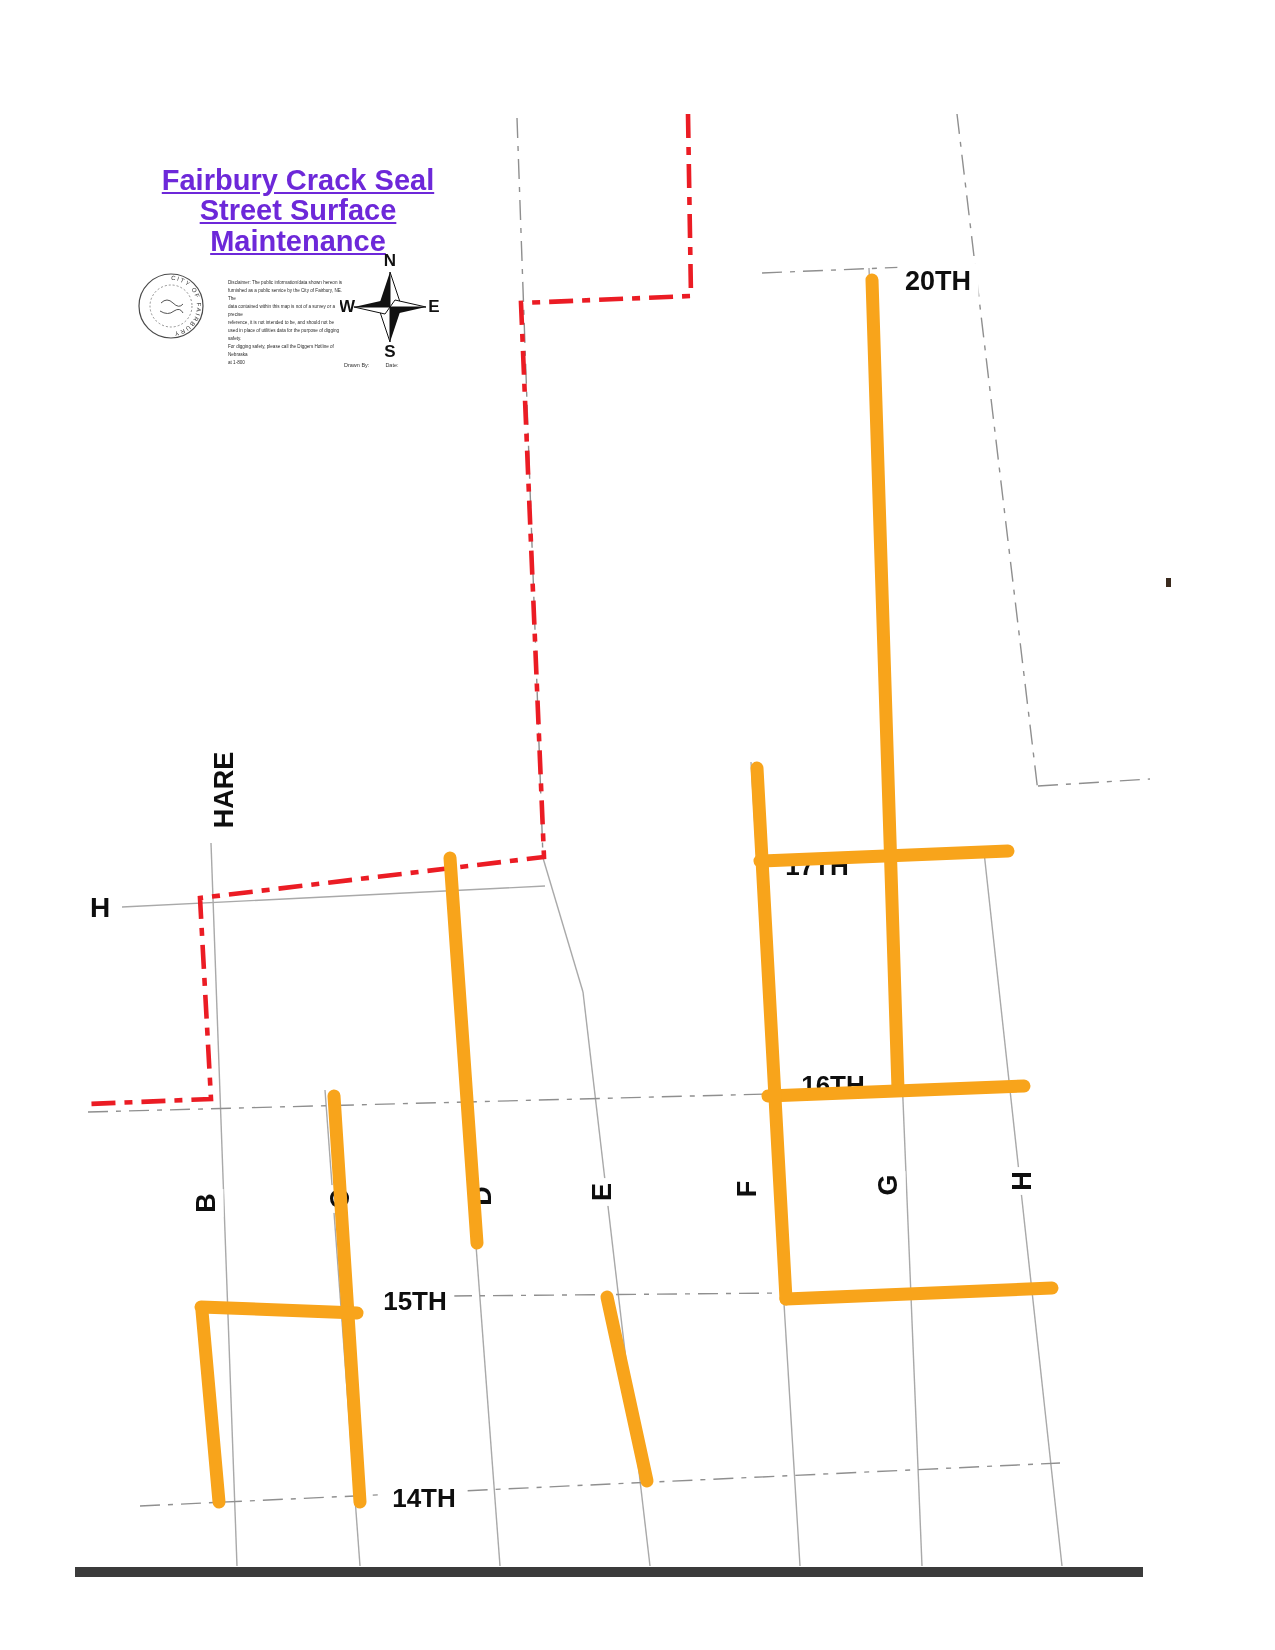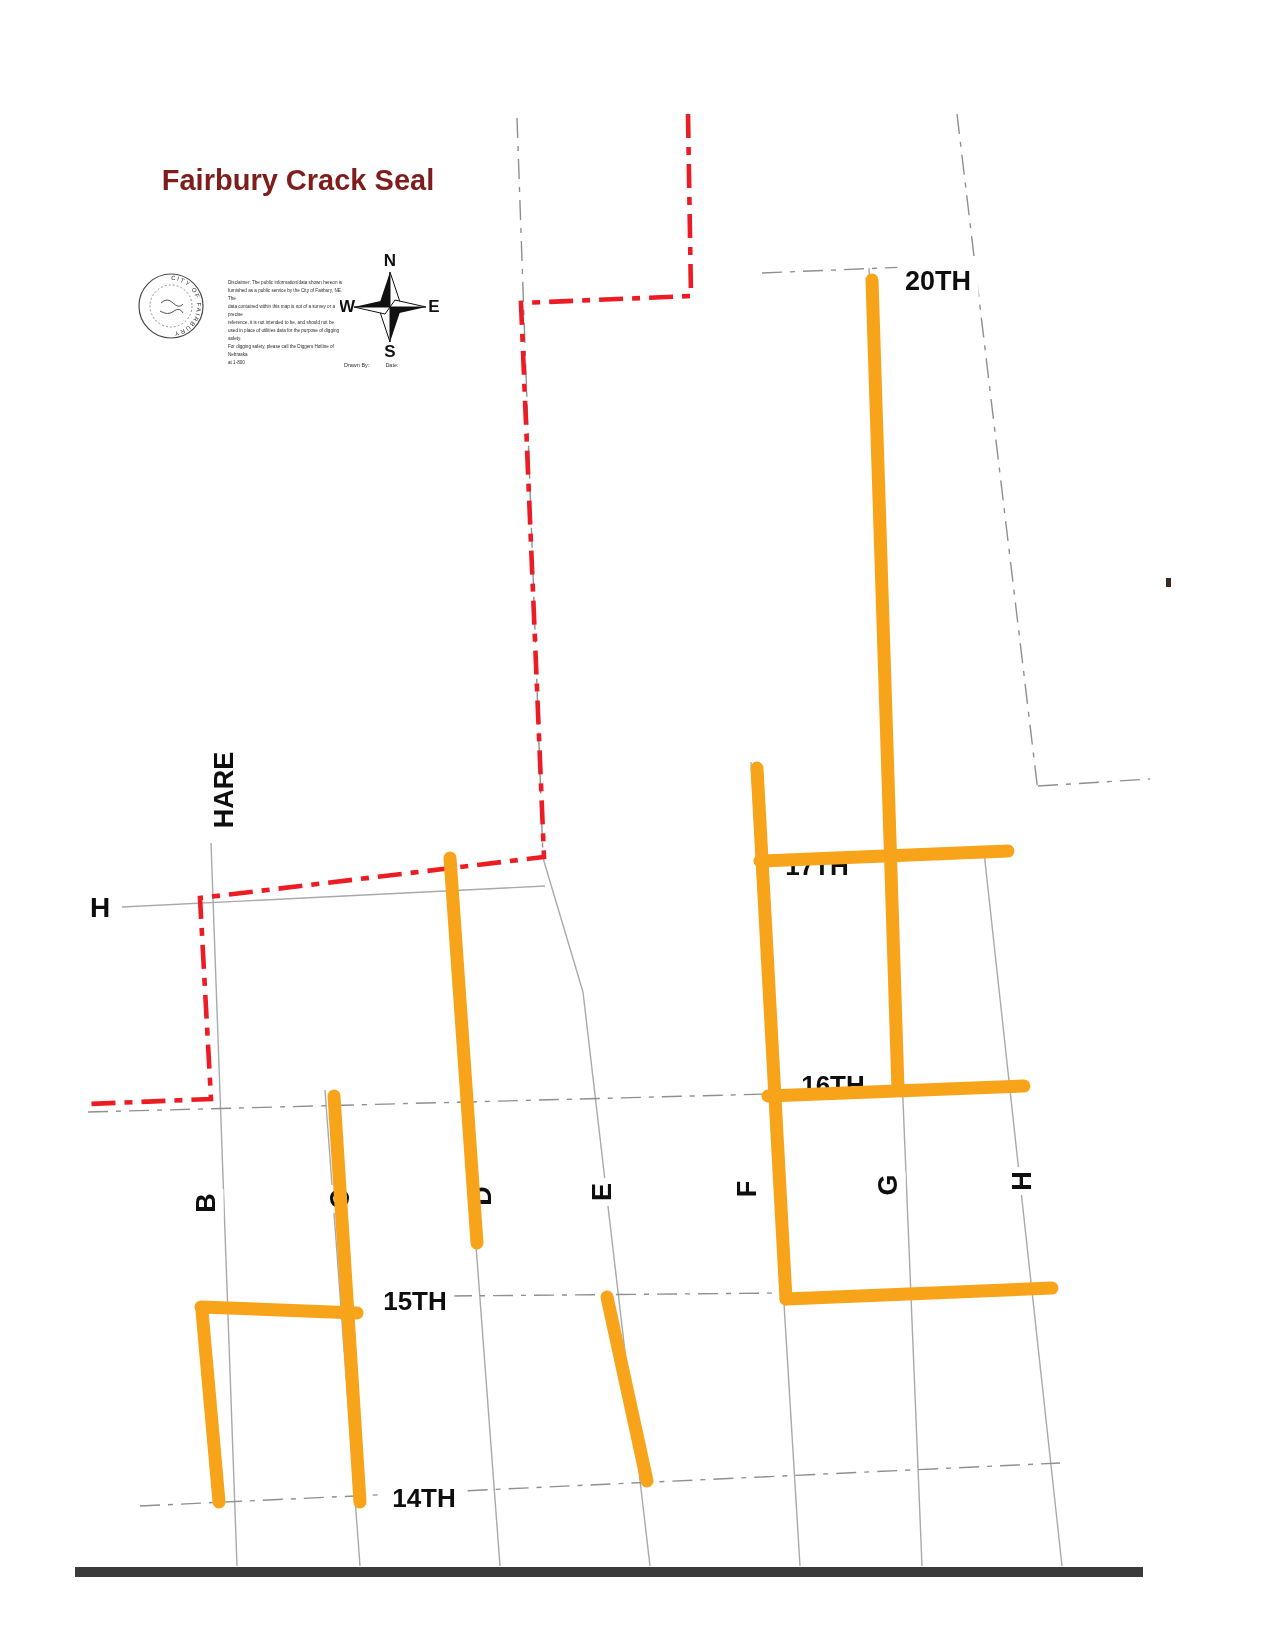--- a/index.html
+++ b/index.html
@@ -1,21 +1,21 @@
 <!DOCTYPE html>
 <html><head>
 <meta charset="utf-8">
 <style>
   html,body{margin:0;padding:0;background:#ffffff;}
   body{width:1275px;height:1650px;position:relative;overflow:hidden;
        font-family:"Liberation Sans",sans-serif;}
   #map-svg{position:absolute;left:0;top:0;}
   .abs{position:absolute;}
   #title-block{left:128px;top:165px;width:340px;text-align:center;
-Font:bold 29px/1.05 "Liberation Sans",sans-serif;color:#7f1d1d;letter-spacing:0px;}
+Font:bold 29px/1.05 "Liberation Sans",sans-serif;color:#6d28d9;letter-spacing:0px;text-decoration:underline;}
   #disclaimer{left:228px;top:279px;width:120px;font-size:4.6px;line-height:1.75;
               color:#2b2b2b;}
   #drawnby{left:344px;top:362px;width:140px;font-size:5.5px;color:#333;
            display:flex;gap:16px;}
   #seal{left:135px;top:269px;}
   #compass{left:340px;top:250px;}
   .cletter{font:bold 17px "Liberation Sans",sans-serif;fill:#111;}
 </style>
 </head>
 <body>
@@ -73,20 +73,21 @@
     <rect x="870.5" y="1171.09" width="35" height="27.82" fill="#fff"></rect>
     <text x="888" y="1185" text-anchor="middle" dominant-baseline="central" font-family="Liberation Sans, sans-serif" font-weight="bold" font-size="27" fill="#0E0E0E" transform="rotate(-90 888 1185)">G</text>
     <rect x="1004.5" y="1167.09" width="35" height="27.82" fill="#fff"></rect>
     <text x="1022" y="1181" text-anchor="middle" dominant-baseline="central" font-family="Liberation Sans, sans-serif" font-weight="bold" font-size="27" fill="#0E0E0E" transform="rotate(-90 1022 1181)">H</text>
     <rect x="75" y="1567" width="1068" height="10" fill="#3B3B3B"></rect>
     <rect x="1166" y="578" width="5" height="9" fill="#3a2a1e"></rect>
   </svg>
 
 <div class="abs" id="title-block">
   <div>Fairbury Crack Seal</div>
+  <div>Street Surface Maintenance</div>
 </div>
 
 <svg class="abs" id="seal" width="72" height="74" viewBox="0 0 72 74">
   <circle cx="36" cy="37" r="32" fill="none" stroke="#4a4a4a" stroke-width="1.2"></circle>
   <circle cx="36" cy="37" r="21" fill="none" stroke="#777" stroke-width="0.8" stroke-dasharray="2 2"></circle>
   <defs>
       <path id="sealArc" d="M 36 11 A 26 26 0 1 1 35.9 11" fill="none"></path>
     </defs>
   <text font-size="6" letter-spacing="1.5" fill="#333" font-family="Liberation Sans, sans-serif">
     <textPath href="#sealArc">CITY OF FAIRBURY</textPath>

